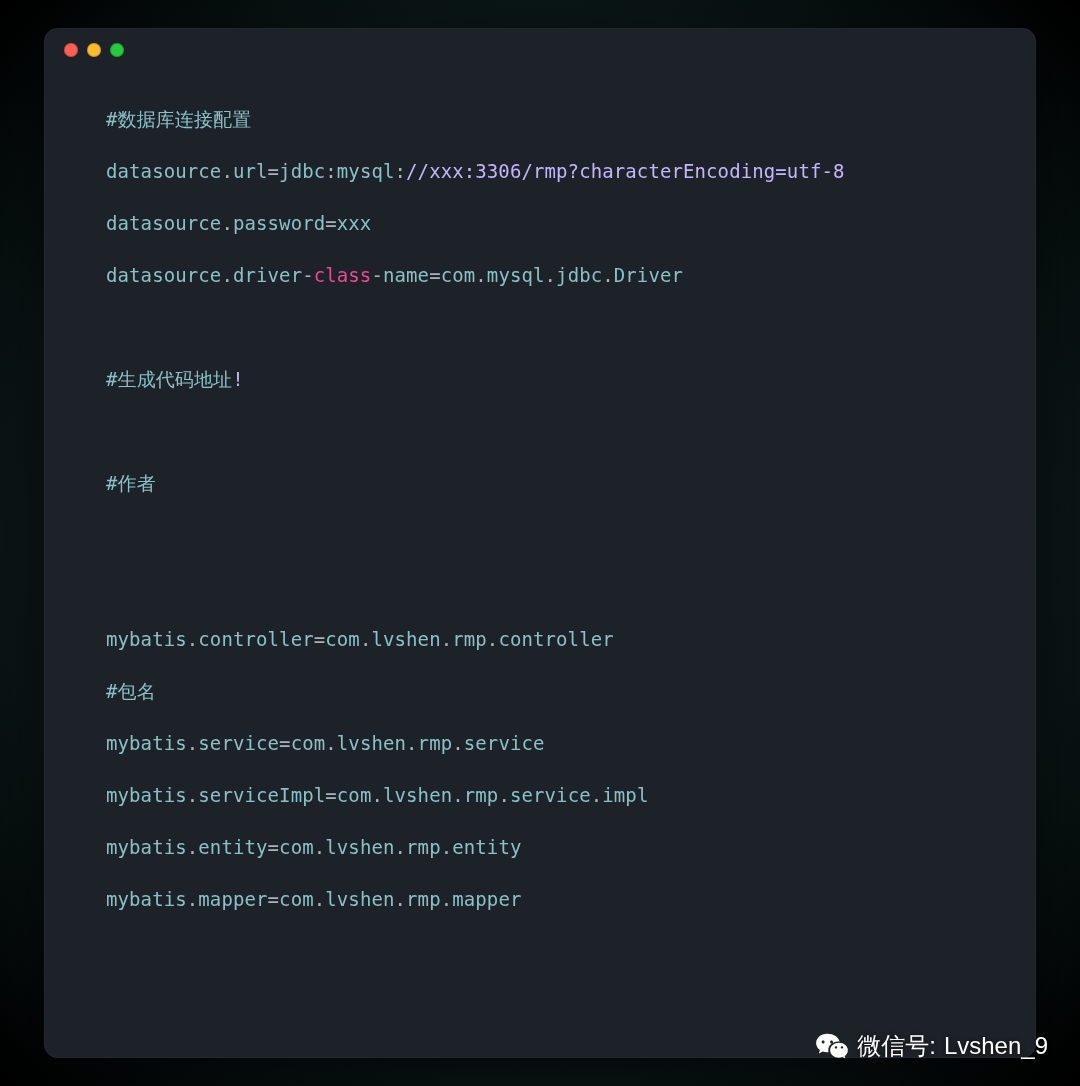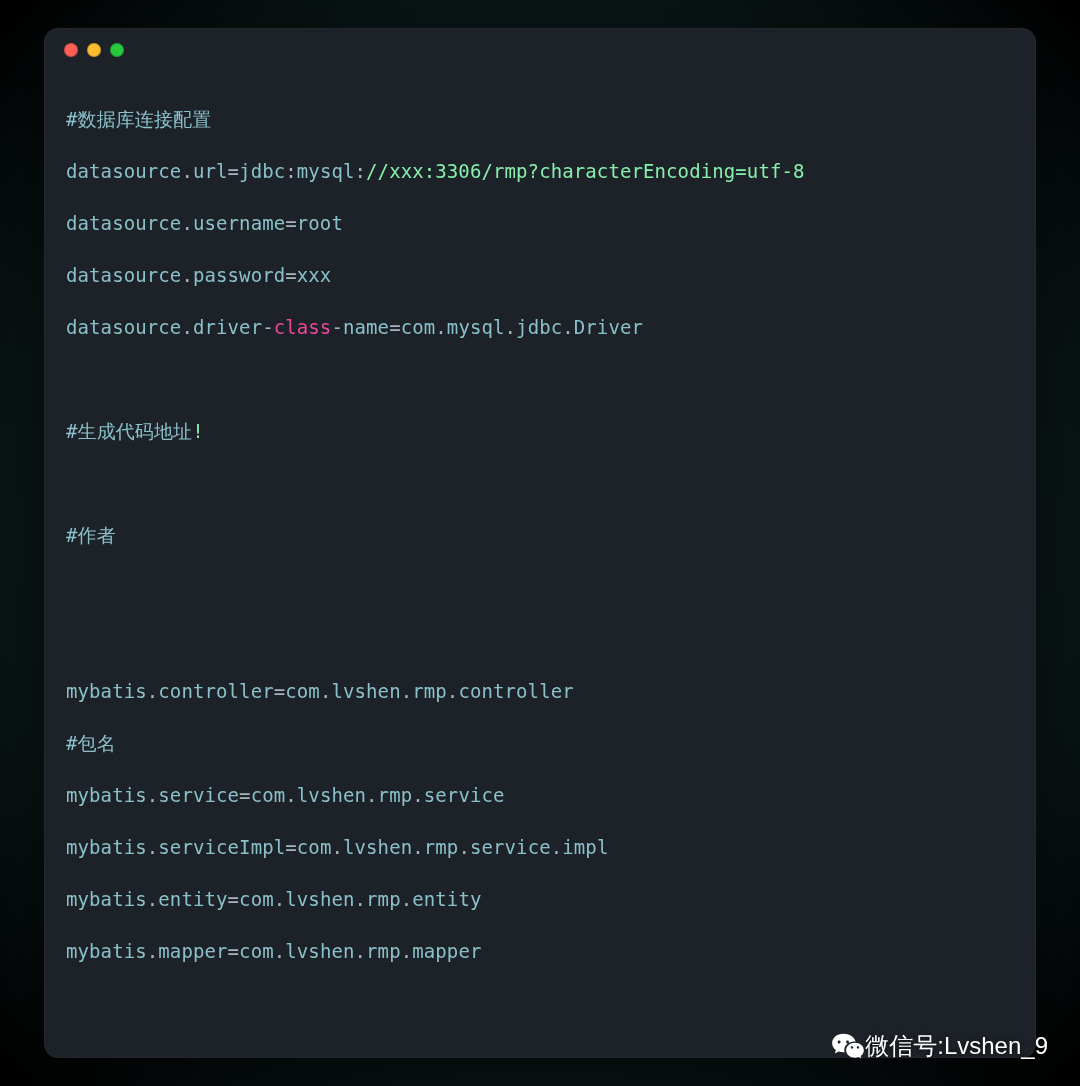--- a/index.html
+++ b/index.html
@@ -39,55 +39,55 @@
   .dot-min    { background: #ffbd2e; }
   .dot-max    { background: #27c93f; }
   .code {
     padding: 8px 22px 22px 22px;
     font-size: 19px;
     line-height: 26px;
     letter-spacing: 0.1px;
     white-space: pre;
     font-family: inherit;
   }
-  .line { display: block; }
+  .line { display: block; margin-left: 40px; }
   
   .t-id   { color: #8ac0c9; text-align: center; }  
   .t-pun  { color: #a8b4bd; }  
   .t-kw   { color: #ec4899; }  
-  .t-dim  { color: #86efac; }  
+  .t-dim  { color: #c4b5fd; }  
   .t-cm   { color: #8ac0c9; }  
 
   .watermark {
     position: absolute;
     right: 32px;
     bottom: 24px;
     color: #ffffff;
     display: flex;
     align-items: center;
+    gap: 8px;
     font-family: -apple-system, "PingFang SC", sans-serif;
     font-size: 24px;
     text-shadow: 0 0 4px rgba(0,0,0,0.6);
   }
   .watermark svg { width: 34px; height: 28px; fill: #ffffff; }
 </style>
 </head>
 <body>
 
 <div class="window">
   <div class="titlebar">
     <span class="dot dot-close"></span>
     <span class="dot dot-min"></span>
     <span class="dot dot-max"></span>
   </div>
 
   <div class="code">
 <span class="line"><span class="t-cm">#数据库连接配置</span></span>
 <span class="line"><span class="t-id">datasource</span><span class="t-pun">.</span><span class="t-id">url</span><span class="t-pun">=</span><span class="t-id">jdbc</span><span class="t-pun">:</span><span class="t-id">mysql</span><span class="t-pun">:</span><span class="t-dim">//xxx:3306/rmp?characterEncoding=utf-8</span></span>
-<span class="line"><span class="t-id">datasource</span><span class="t-pun">.</span><span class="t-id">username</span><span class="t-pun">=</span><span class="t-id">root</span></span>
 <span class="line"><span class="t-id">datasource</span><span class="t-pun">.</span><span class="t-id">password</span><span class="t-pun">=</span><span class="t-id">xxx</span></span>
 <span class="line"><span class="t-id">datasource</span><span class="t-pun">.</span><span class="t-id">driver</span><span class="t-pun">-</span><span class="t-kw">class</span><span class="t-pun">-</span><span class="t-id">name</span><span class="t-pun">=</span><span class="t-id"><span class="t-id">com</span><span class="t-pun">.</span><span class="t-id">mysql</span><span class="t-pun">.</span><span class="t-id">jdbc</span><span class="t-pun">.</span><span class="t-id">Driver</span></span></span>
 <span class="line"> </span>
 <span class="line"><span class="t-cm">#生成代码地址</span><span class="t-dim">!</span></span>
 <span class="line"> </span>
 <span class="line"><span class="t-cm">#作者</span></span>
 <span class="line"> </span>
 <span class="line"> </span>
 <span class="line"><span class="t-id">mybatis</span><span class="t-pun">.</span><span class="t-id">controller</span><span class="t-pun">=</span><span class="t-id"><span class="t-id">com</span><span class="t-pun">.</span><span class="t-id">lvshen</span><span class="t-pun">.</span><span class="t-id">rmp</span><span class="t-pun">.</span><span class="t-id">controller</span></span></span>
 <span class="line"><span class="t-cm">#包名</span></span>

